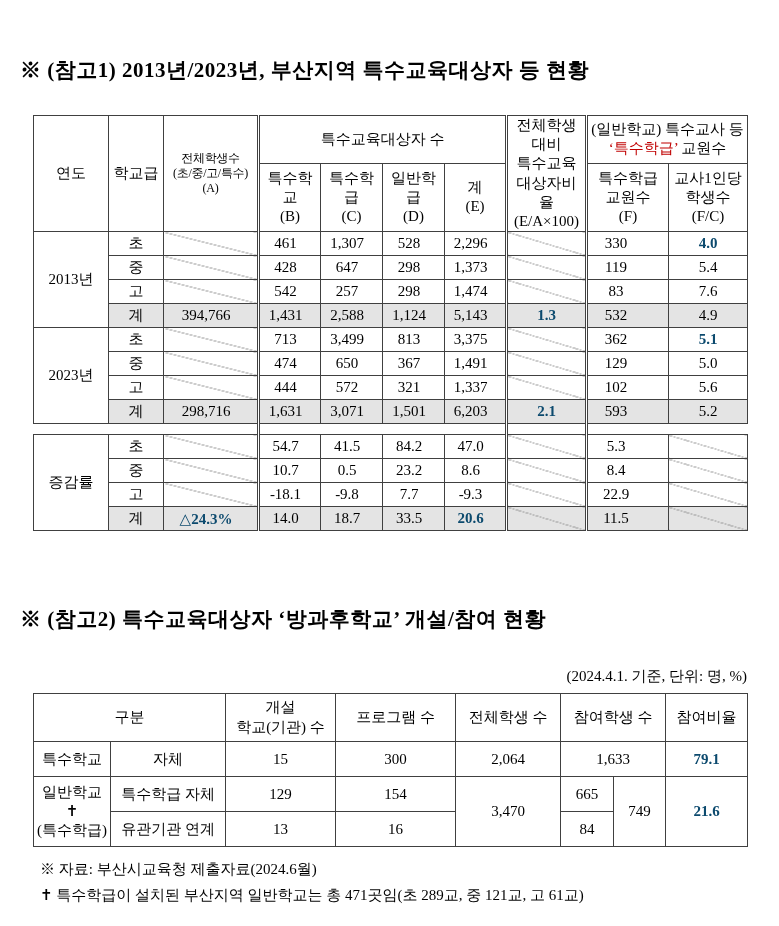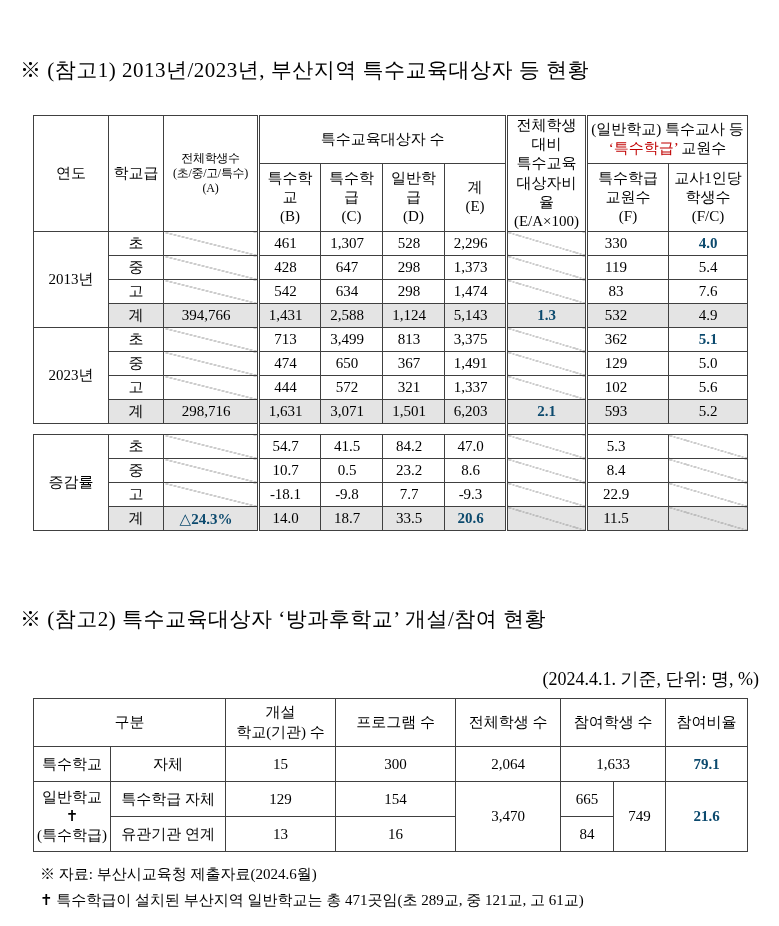--- a/index.html
+++ b/index.html
@@ -4,21 +4,21 @@
 <style>
   * { box-sizing: border-box; }
   html,body { margin:0; padding:0; }
   body {
     width: 779px; height: 926px;
     background: #ffffff;
     font-family: "Liberation Serif", "DejaVu Serif", serif;
     color: #000;
   }
   .title {
-    font-weight: normal; font-size: 21px;
+    font-weight: bold; font-size: 21px;
     margin: 0 0 0 20px; letter-spacing: 0.5px;
   }
   #title1 { padding-top: 56px; }
   #title2 { margin-top: 74px; }
   table { border-collapse: collapse; table-layout: fixed; margin-left: 33px; }
   th, td {
     border: 1px solid #404040;
     font-weight: normal; font-size: 15px;
     text-align: center; padding: 0 3px;
     overflow: hidden;
@@ -34,21 +34,21 @@
   .redh { color: #c00000; }
   .diag {
     background-image: linear-gradient(to top right,
       transparent 49.2%, #9a9a9a 49.2%, #9a9a9a 50.8%, transparent 50.8%);
   }
   .spacer td { border: none; height: 11px; background: #fff; }
   .spacer td.dl { border-left: 3px double #404040; }
   .spacer td.dr { border-right: 3px double #404040; }
   .acell { font-size: 12px; letter-spacing: -0.3px; text-align: center; }
   .src { margin: 13px 0 0 40px; font-size: 15px; }
-  .unit { text-align: right; margin: 34px 20px 7px 0; font-size: 18px; }
+  .unit { text-align: right; margin: 34px 32px 7px 0; font-size: 15px; }
   .t2 td { height: 35px; }
   .t2 .hrow th { height: 48px; }
   .t1 .h1 th { height: 43px; }
   .t1 .h2 th { height: 62px; }
 </style>
 </head>
 <body>
 
 <div>
 
@@ -122,21 +122,21 @@
         <td class="num">298</td>
         <td class="num">1,373</td>
         <td class="diag dl dr"></td>
         <td class="numf">119</td>
         <td>5.4</td>
       </tr>
       <tr class="drow">
         <td>고</td>
         <td class="diag"></td>
         <td class="num dl">542</td>
-        <td class="num">634</td>
+        <td class="num">257</td>
         <td class="num">298</td>
         <td class="num">1,474</td>
         <td class="diag dl dr"></td>
         <td class="numf">83</td>
         <td>7.6</td>
       </tr>
       <tr class="drow shade">
         <td>계</td>
         <td class="num">394,766</td>
         <td class="num dl">1,431</td>

